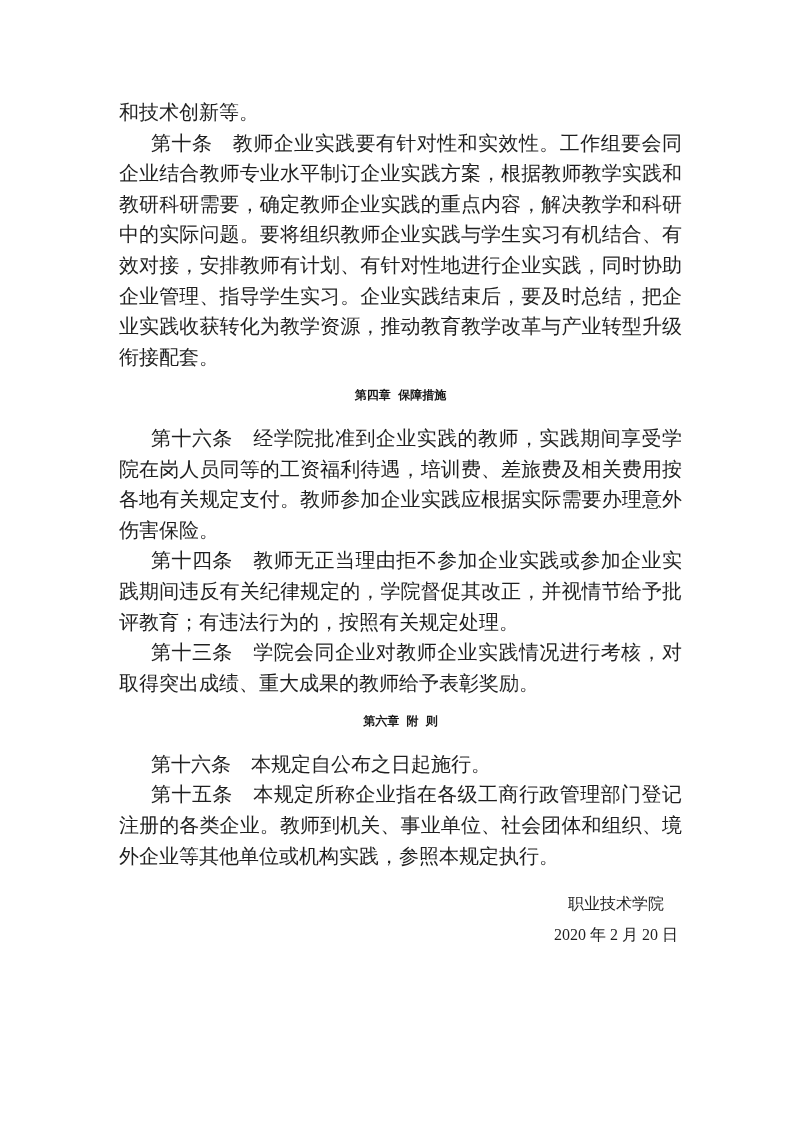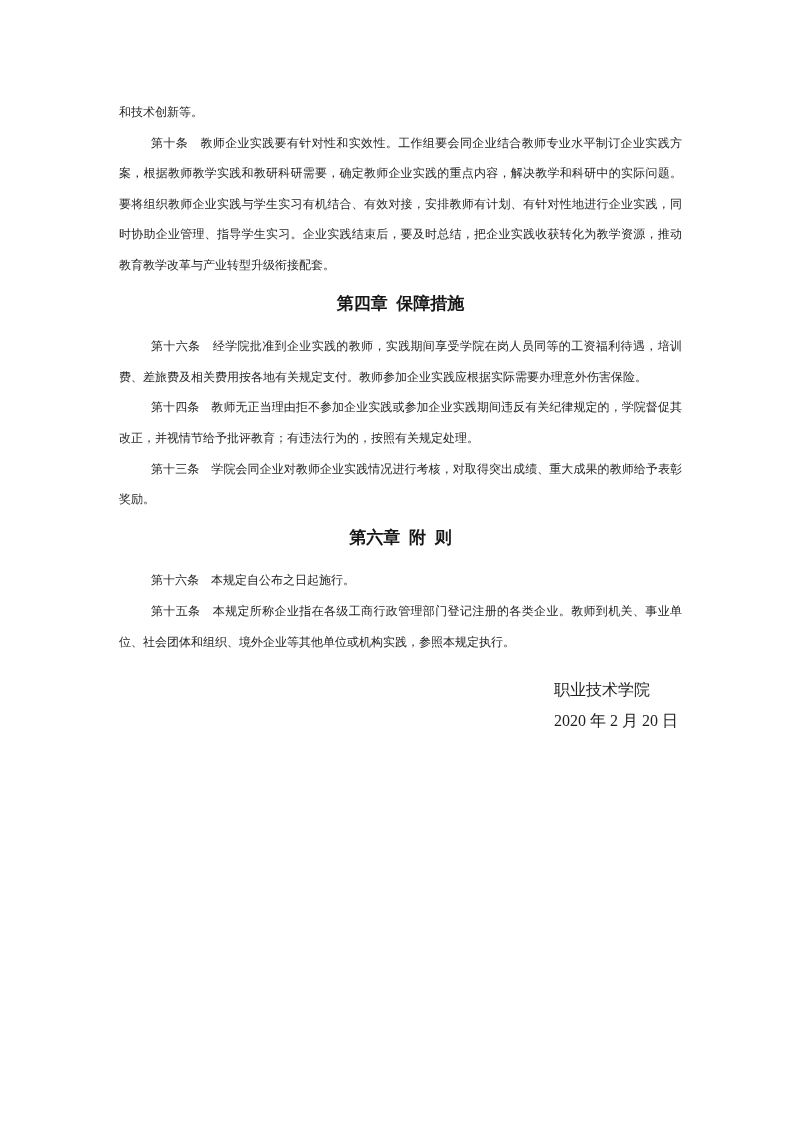--- a/index.html
+++ b/index.html
@@ -21,42 +21,43 @@
     color: #1f1f1f;
   }
   .doc {
     position: absolute;
     left: 119px;
     top: 97px;
     width: 563px;
   }
   p.body {
     margin: 0;
-    font-size: 12px;
+    font-size: 20px;
     line-height: 30.6px;
     text-align: justify;
     text-indent: 32px;
     word-break: break-all;
   }
   p.no-indent {
     text-indent: 0;
   }
   h2.chapter {
     margin: 8px 0 12px 0;
     font-family: "Liberation Sans", "DejaVu Sans", sans-serif;
     font-weight: bold;
-    font-size: 17px;
+    font-size: 12px;
     line-height: 30.6px;
     text-align: center;
     word-spacing: 4px;
     color: #161616;
   }
   .signature {
     display: flex;
     flex-direction: column;
+    align-items: center;
     width: max-content;
     margin: 18px 4px 0 auto;
   }
   .sig-line {
     font-size: 16px;
     line-height: 30.6px;
     white-space: pre;
   }
 </style>
 </head>

